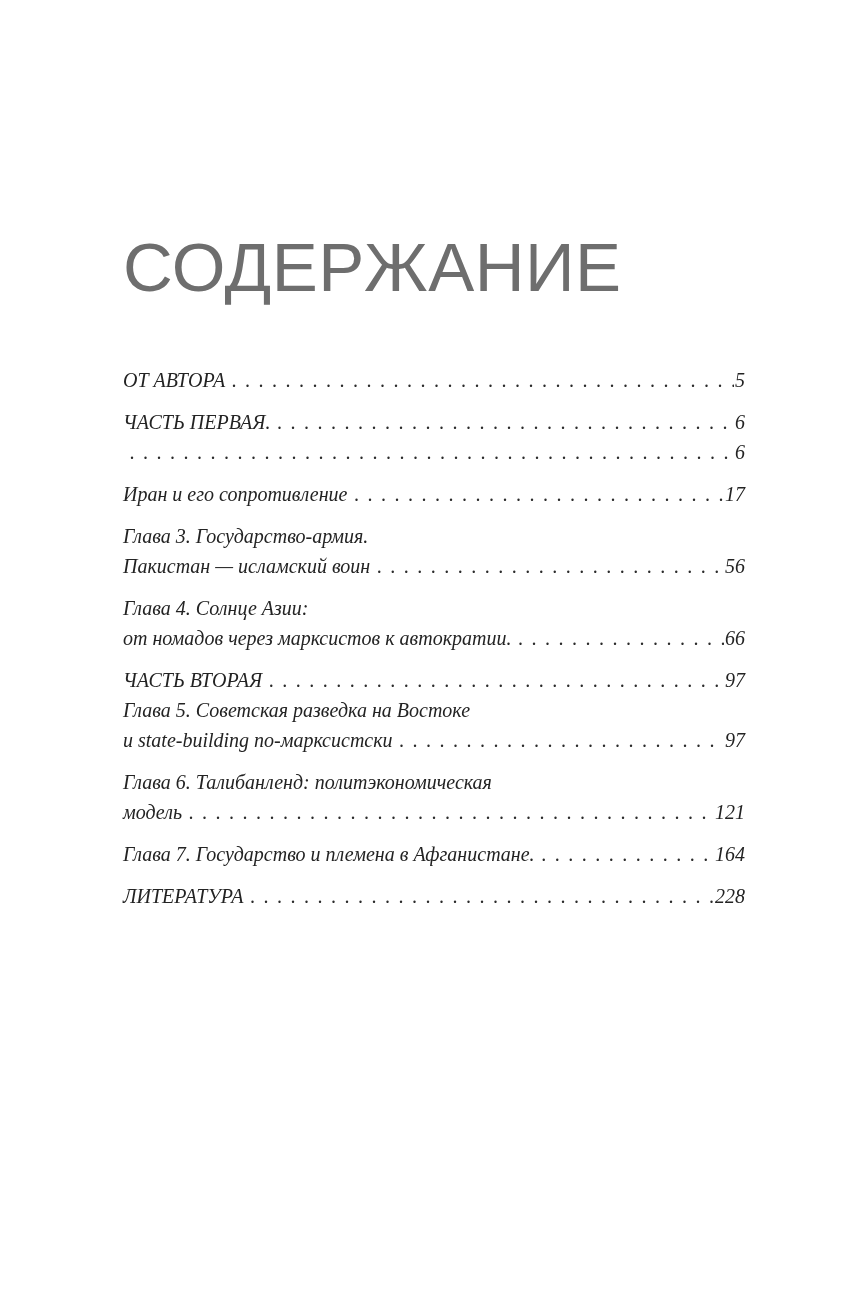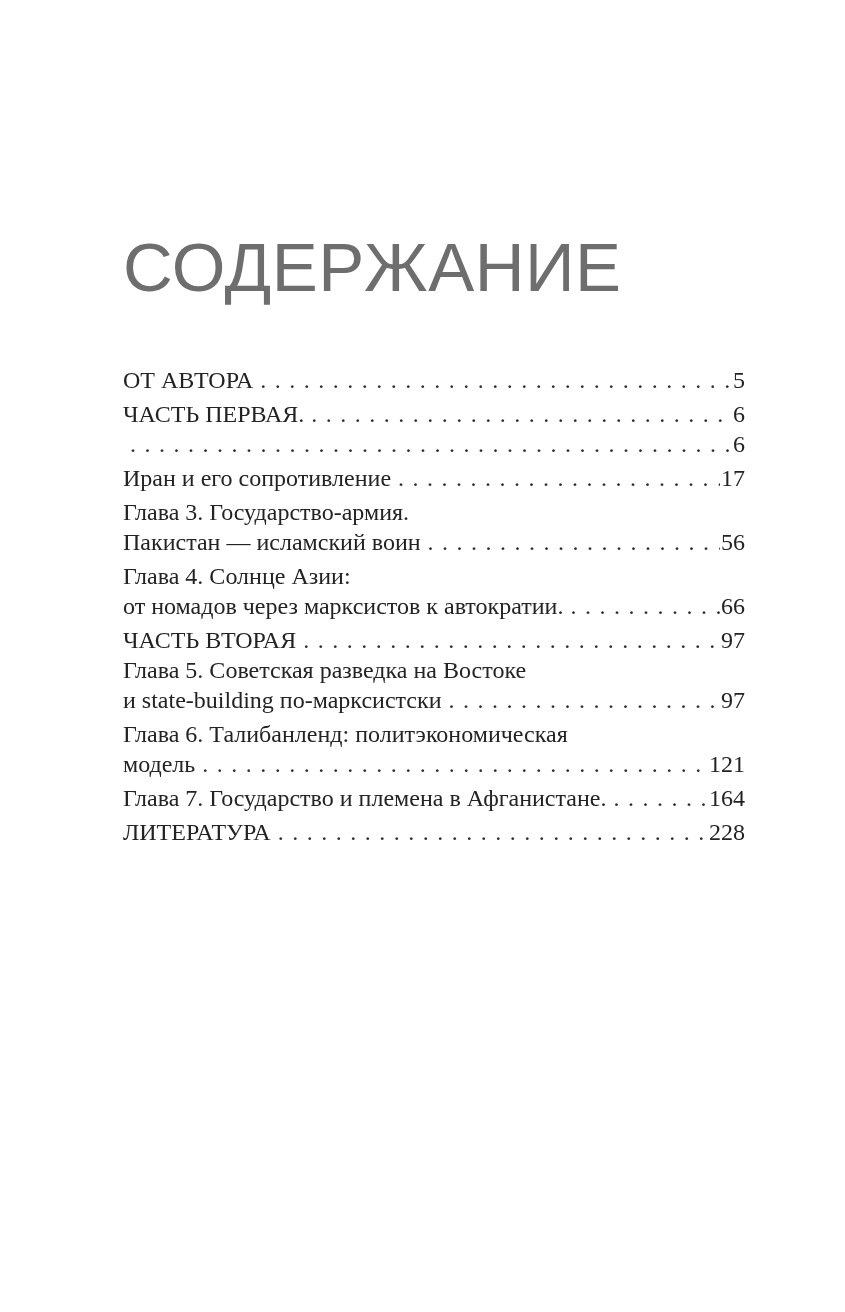--- a/index.html
+++ b/index.html
@@ -24,25 +24,26 @@
   .title {
     margin: 0 0 62px 0;
     font-family: "Liberation Sans", sans-serif;
     font-weight: 300;
     font-size: 69px;
     line-height: 70px;
     letter-spacing: 0.5px;
     color: #6e6e6e;
   }
   .toc {
-    font-size: 24px;
+    font-size: 20px;
     line-height: 30px;
+    font-style: italic;
   }
   .entry.gap {
-    margin-top: 4px;
+    margin-top: 12px;
   }
   .line {
     display: flex;
     align-items: baseline;
   }
   .txt {
     flex: 0 0 auto;
     white-space: pre-wrap;
   }
   .dots {

